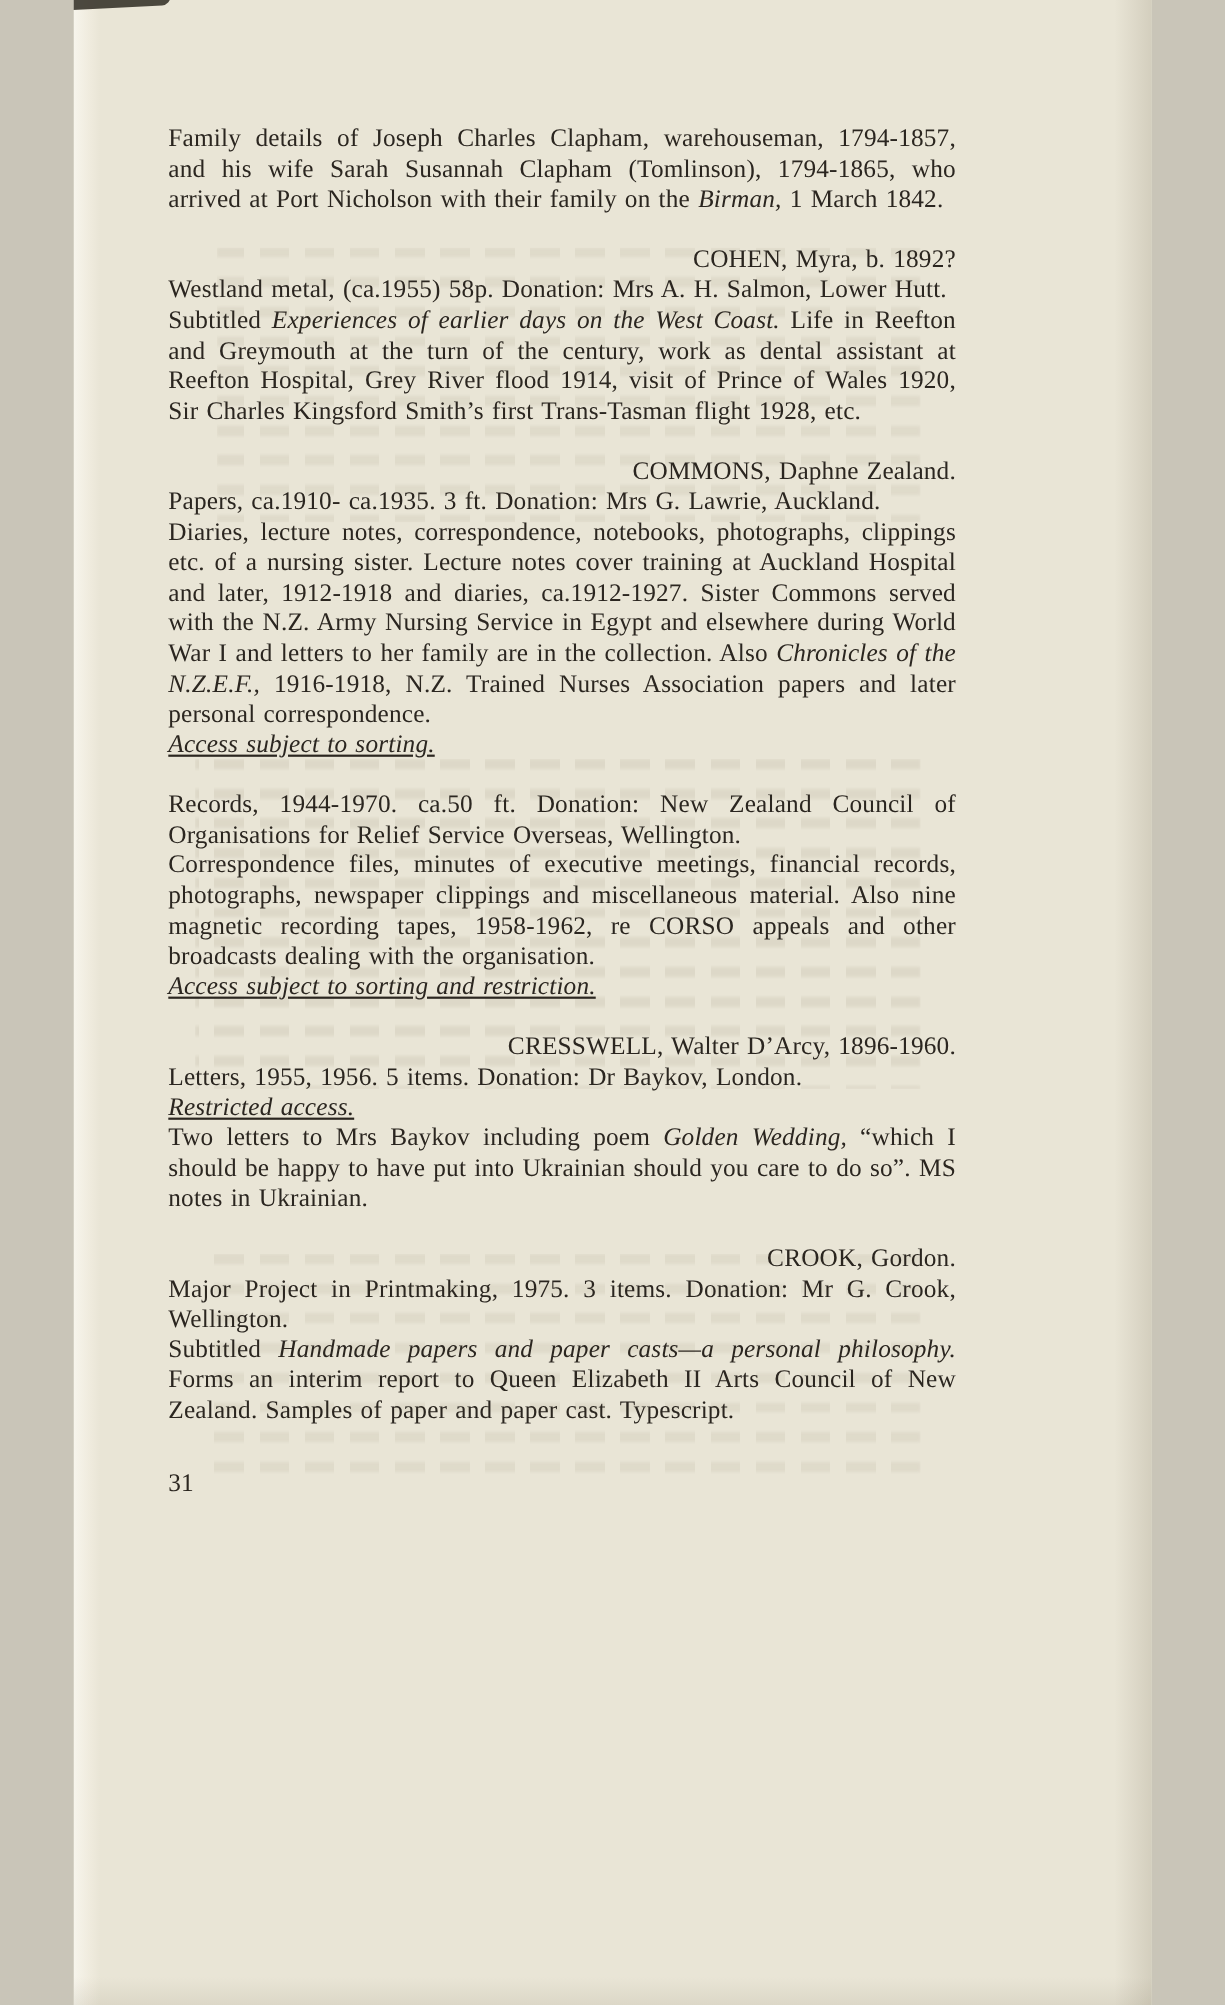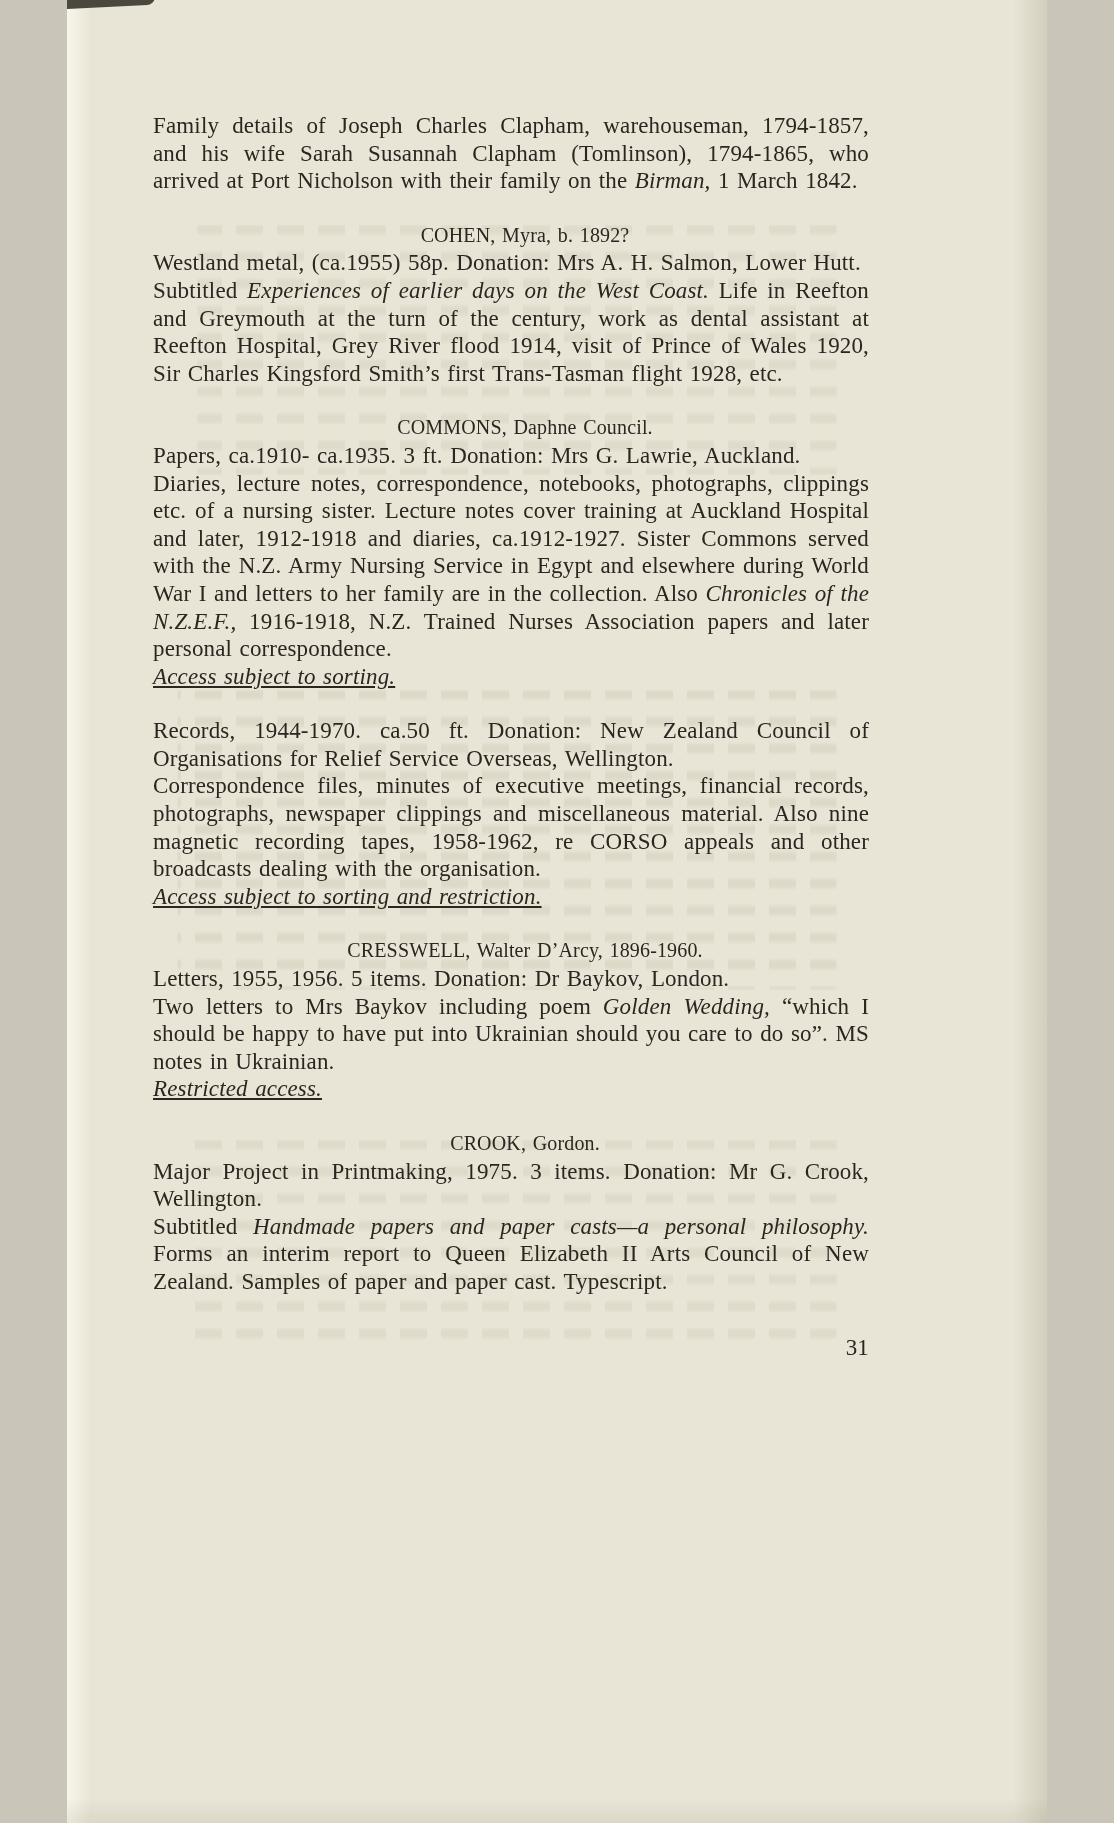--- a/index.html
+++ b/index.html
@@ -66,30 +66,30 @@
     word-spacing: 1.5px;
   }
   .para {
     margin: 0;
     text-align: justify;
   }
   .entry { margin-top: 27px; }
   .entry.big-gap { }
   .entry-heading {
     margin: 0;
-    font-size: 20px;
+    font-size: 23px;
     font-weight: normal;
     text-indent: 28px;
-    text-align: center;
+    text-align: right;
   }
   .it { font-style: italic; }
   .access { text-align: left; text-decoration: underline; }
   .page-number {
     margin-top: 38px;
-    text-align: right;
+    text-align: left;
     font-size: 23px;
   }
 </style>
 </head>
 <body>
 
 <div class="page">
 
   <div class="edge-left"></div>
   <div class="edge-right"></div>
@@ -104,37 +104,37 @@
 
     <p class="para"><span>Family details of Joseph Charles Clapham, warehouseman, 1794-1857, and his wife Sarah Susannah Clapham (Tomlinson), 1794-1865, who arrived at Port Nicholson with their family on the </span><span class="it">Birman,</span><span> 1 March 1842.</span></p>
 
     <section class="entry">
       <h2 class="entry-heading">COHEN, Myra, b. 1892?</h2>
       <p class="para"><span>Westland metal, (ca.1955) 58p. Donation: Mrs A. H. Salmon, Lower Hutt.</span></p>
       <p class="para"><span>Subtitled </span><span class="it">Experiences of earlier days on the West Coast.</span><span> Life in Reefton and Greymouth at the turn of the century, work as dental assistant at Reefton Hospital, Grey River flood 1914, visit of Prince of Wales 1920, Sir Charles Kingsford Smith’s first Trans-Tasman flight 1928, etc.</span></p>
     </section>
 
     <section class="entry">
-      <h2 class="entry-heading">COMMONS, Daphne Council.</h2>
+      <h2 class="entry-heading">COMMONS, Daphne Zealand.</h2>
       <p class="para"><span>Papers, ca.1910- ca.1935. 3 ft. Donation: Mrs G. Lawrie, Auckland.</span></p>
       <p class="para"><span>Diaries, lecture notes, correspondence, notebooks, photographs, clippings etc. of a nursing sister. Lecture notes cover training at Auckland Hospital and later, 1912-1918 and diaries, ca.1912-1927. Sister Commons served with the N.Z. Army Nursing Service in Egypt and elsewhere during World War I and letters to her family are in the collection. Also </span><span class="it">Chronicles of the N.Z.E.F.,</span><span> 1916-1918, N.Z. Trained Nurses Association papers and later personal correspondence.</span></p>
       <p class="para access"><span class="it">Access subject to sorting.</span></p>
     </section>
 
     <section class="entry">
       <p class="para"><span>Records, 1944-1970. ca.50 ft. Donation: New Zealand Council of Organisations for Relief Service Overseas, Wellington.</span></p>
       <p class="para"><span>Correspondence files, minutes of executive meetings, financial records, photographs, newspaper clippings and miscellaneous material. Also nine magnetic recording tapes, 1958-1962, re CORSO appeals and other broadcasts dealing with the organisation.</span></p>
       <p class="para access"><span class="it">Access subject to sorting and restriction.</span></p>
     </section>
 
     <section class="entry">
       <h2 class="entry-heading">CRESSWELL, Walter D’Arcy, 1896-1960.</h2>
       <p class="para"><span>Letters, 1955, 1956. 5 items. Donation: Dr Baykov, London.</span></p>
+      <p class="para access"><span class="it">Restricted access.</span></p>
       <p class="para"><span>Two letters to Mrs Baykov including poem </span><span class="it">Golden Wedding,</span><span> “which I should be happy to have put into Ukrainian should you care to do so”. MS notes in Ukrainian.</span></p>
-      <p class="para access"><span class="it">Restricted access.</span></p>
     </section>
 
     <section class="entry big-gap">
       <h2 class="entry-heading">CROOK, Gordon.</h2>
       <p class="para"><span>Major Project in Printmaking, 1975. 3 items. Donation: Mr G. Crook, Wellington.</span></p>
       <p class="para"><span>Subtitled </span><span class="it">Handmade papers and paper casts—a personal philosophy.</span><span> Forms an interim report to Queen Elizabeth II Arts Council of New Zealand. Samples of paper and paper cast. Typescript.</span></p>
     </section>
 
     <div class="page-number">31</div>
 

